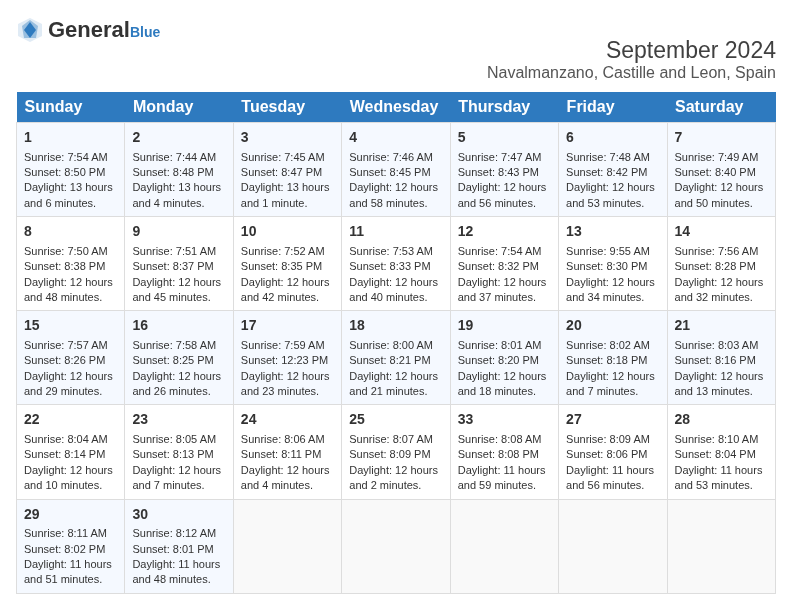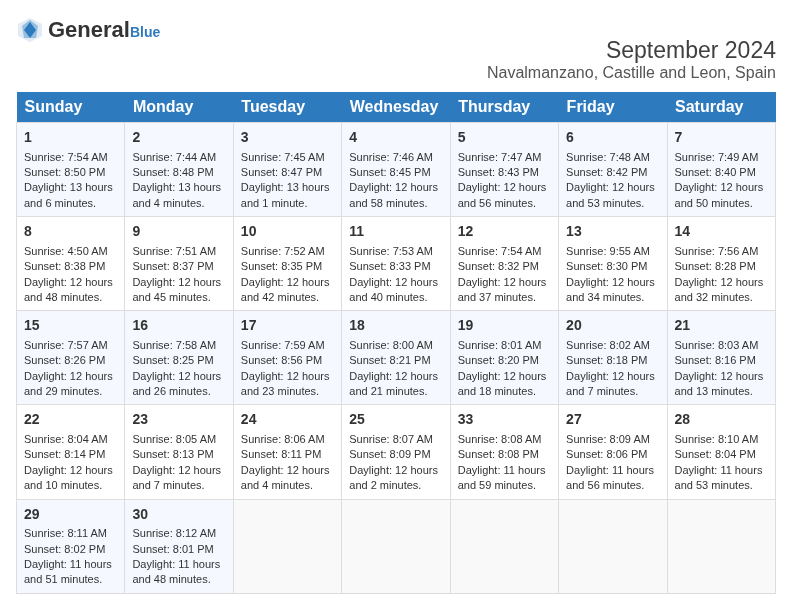--- a/index.html
+++ b/index.html
@@ -148,21 +148,21 @@
         <td>
           <span class="day-number">7</span>
           <div>Sunrise: 7:49 AM</div>
           <div>Sunset: 8:40 PM</div>
           <div>Daylight: 12 hours and 50 minutes.</div>
         </td>
       </tr>
       <tr>
         <td>
           <span class="day-number">8</span>
-          <div>Sunrise: 4:50 AM</div>
+          <div>Sunrise: 7:50 AM</div>
           <div>Sunset: 8:38 PM</div>
           <div>Daylight: 12 hours and 48 minutes.</div>
         </td>
         <td>
           <span class="day-number">9</span>
           <div>Sunrise: 7:51 AM</div>
           <div>Sunset: 8:37 PM</div>
           <div>Daylight: 12 hours and 45 minutes.</div>
         </td>
         <td>
@@ -205,21 +205,21 @@
         </td>
         <td>
           <span class="day-number">16</span>
           <div>Sunrise: 7:58 AM</div>
           <div>Sunset: 8:25 PM</div>
           <div>Daylight: 12 hours and 26 minutes.</div>
         </td>
         <td>
           <span class="day-number">17</span>
           <div>Sunrise: 7:59 AM</div>
-          <div>Sunset: 8:56 PM</div>
+          <div>Sunset: 12:23 PM</div>
           <div>Daylight: 12 hours and 23 minutes.</div>
         </td>
         <td>
           <span class="day-number">18</span>
           <div>Sunrise: 8:00 AM</div>
           <div>Sunset: 8:21 PM</div>
           <div>Daylight: 12 hours and 21 minutes.</div>
         </td>
         <td>
           <span class="day-number">19</span>

